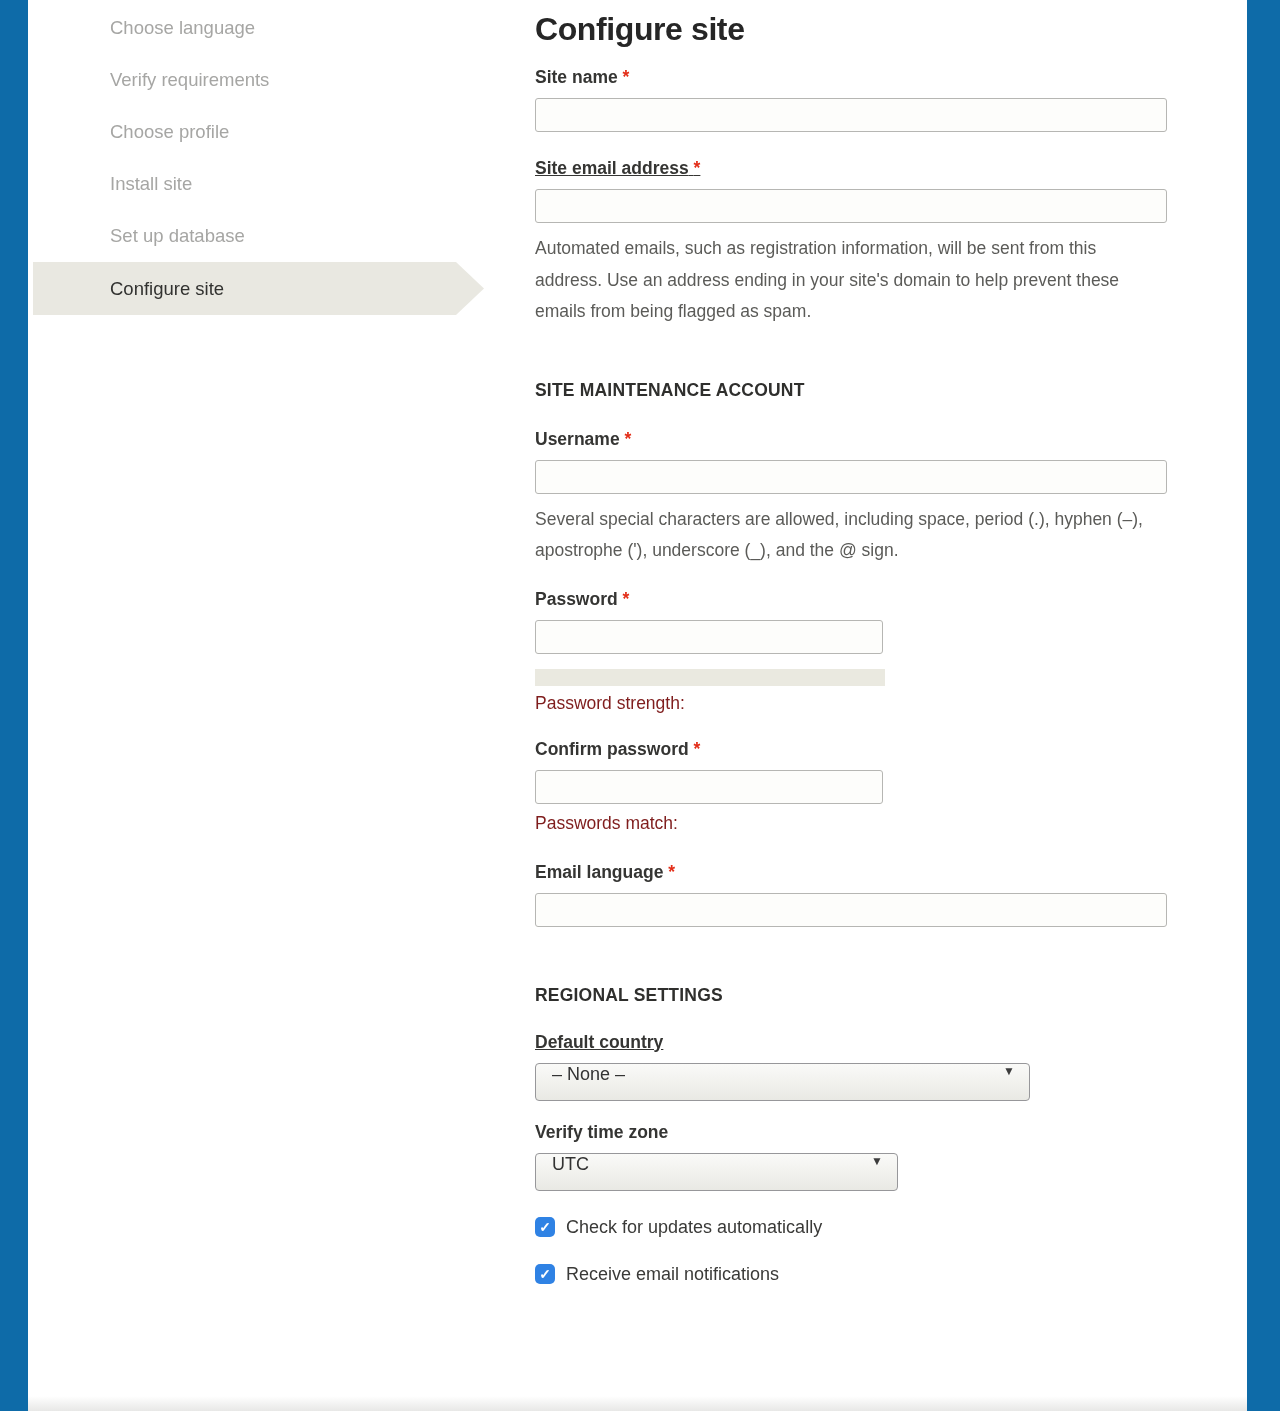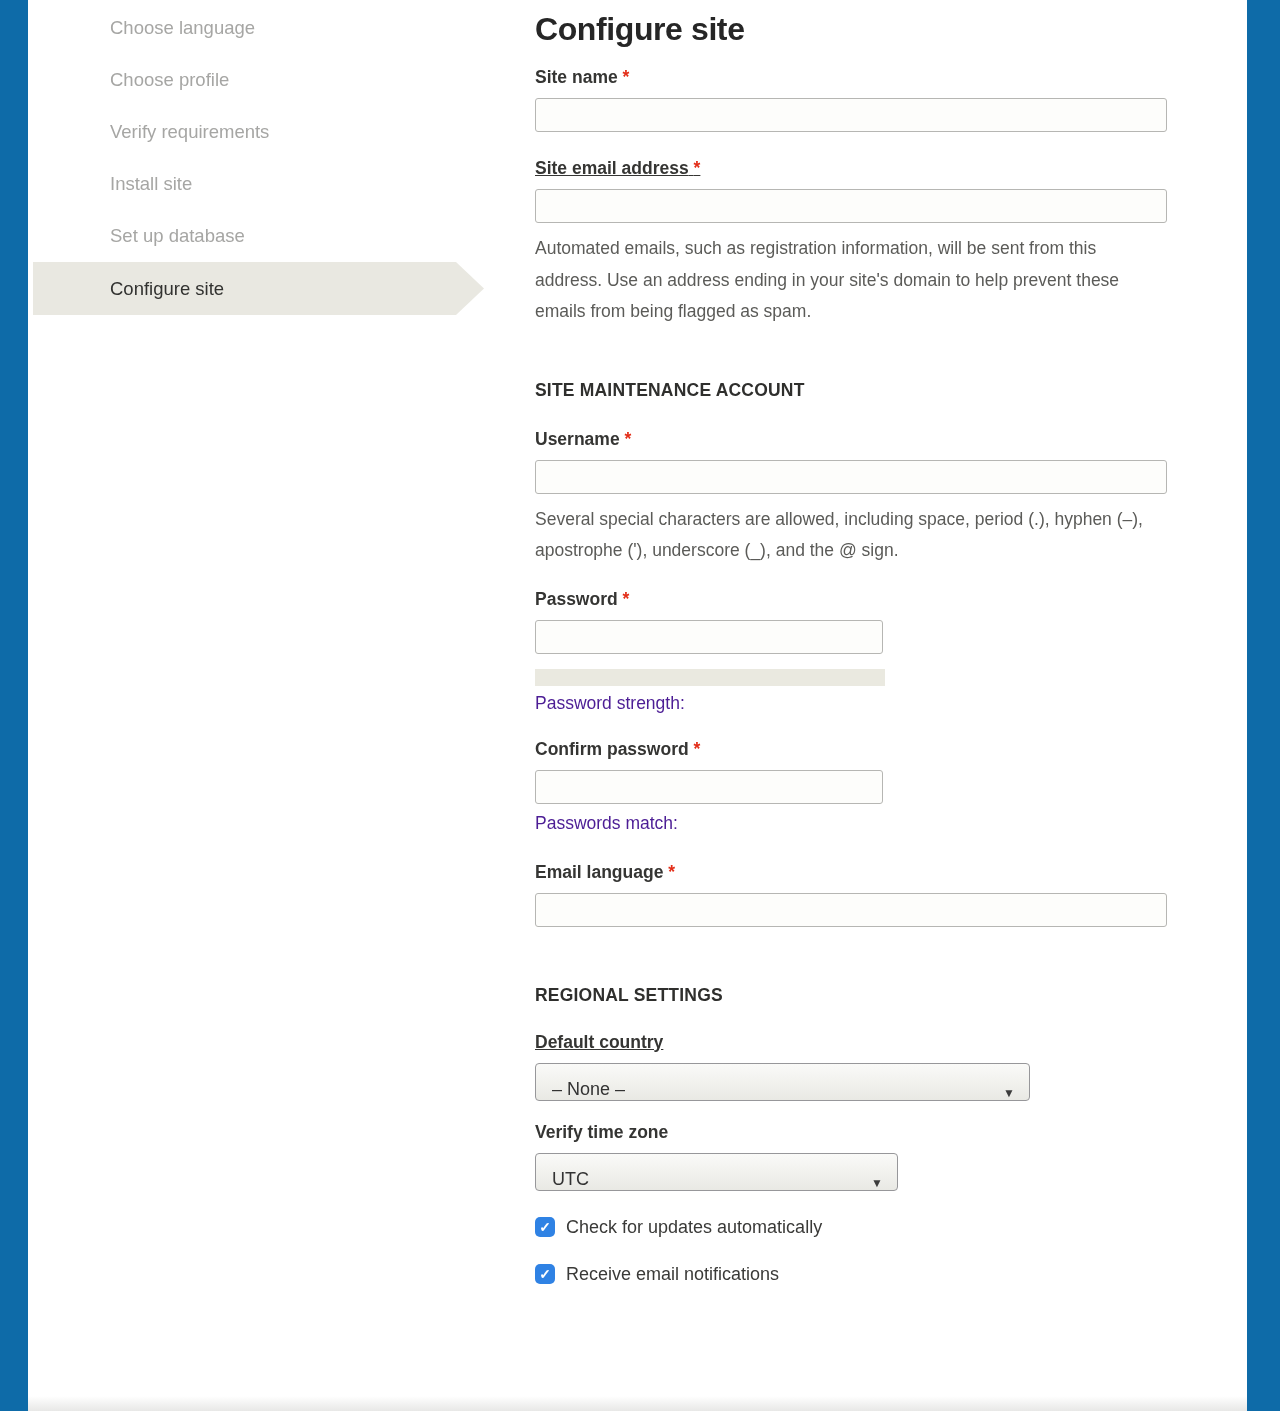--- a/index.html
+++ b/index.html
@@ -70,25 +70,25 @@
     font-size: 17.5px; color: #5b5b58;
     line-height: 31.5px;
   }
   .strength-bar {
     margin-top: 15px;
     width: 350px; height: 17px;
     background: #eae9e0;
   }
   .inline-note {
     margin-top: 7px;
-    font-size: 17.5px; color: #4c1d95;
+    font-size: 17.5px; color: #7f1d1d;
     line-height: 21px;
   }
   .select {
-    display: flex; align-items: flex-end;
+    display: flex; align-items: flex-start;
     height: 38px; margin-top: 10px;
     padding: 0 14px 0 16px;
     border: 1px solid #97979a; border-radius: 4px;
     background: linear-gradient(#fafaf8, #e9e9e4);
     font-size: 18px; color: #333;
     cursor: default;
   }
   .select .arrow { margin-left: auto; font-size: 12px; color: #3c3c3c; }
   .check-row { display: flex; align-items: center; margin-top: 26px; }
   .checkbox {
@@ -115,22 +115,22 @@
   .mt21 { margin-top: 21px; }
 </style>
 </head>
 <body>
 
 <div class="panel">
 
   <nav class="sidebar">
     <ol class="steps">
       <li class="step">Choose language</li>
+      <li class="step">Verify requirements</li>
       <li class="step">Choose profile</li>
-      <li class="step">Verify requirements</li>
       <li class="step">Install site</li>
       <li class="step">Set up database</li>
       <li class="step active">Configure site</li>
     </ol>
   </nav>
 
   <main class="main">
 
     <h1 class="page-title">Configure site</h1>
 

